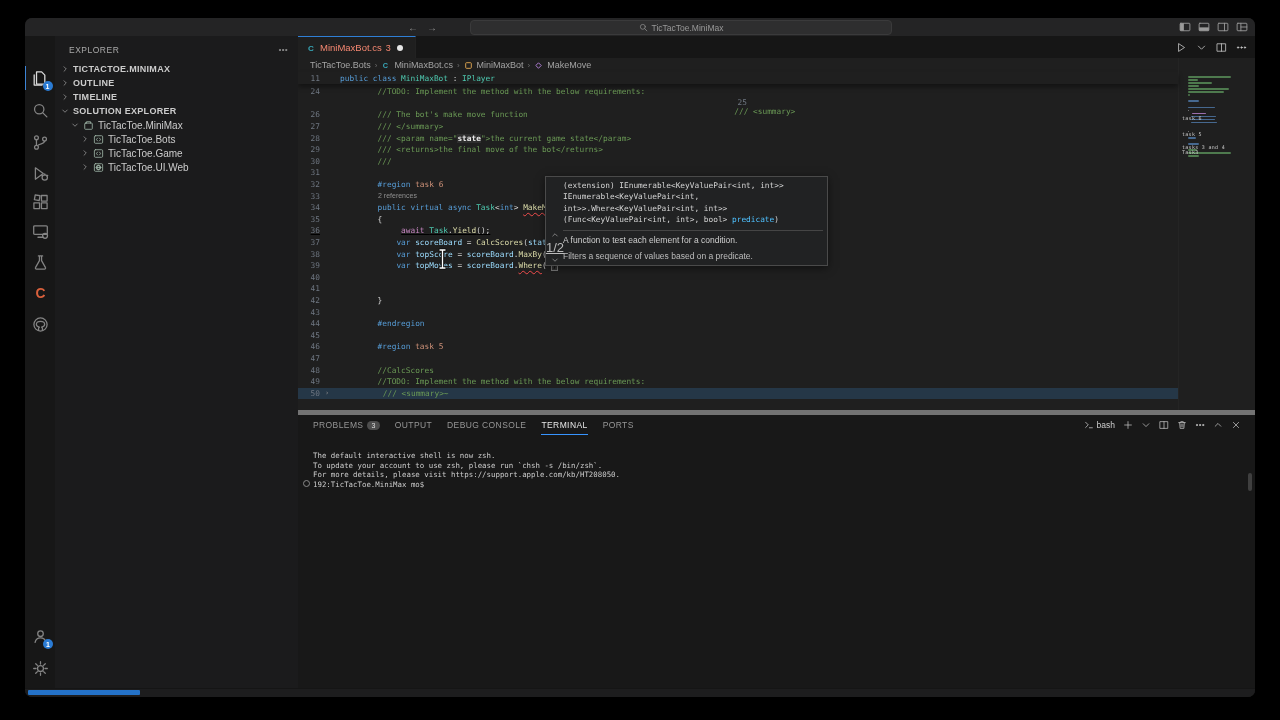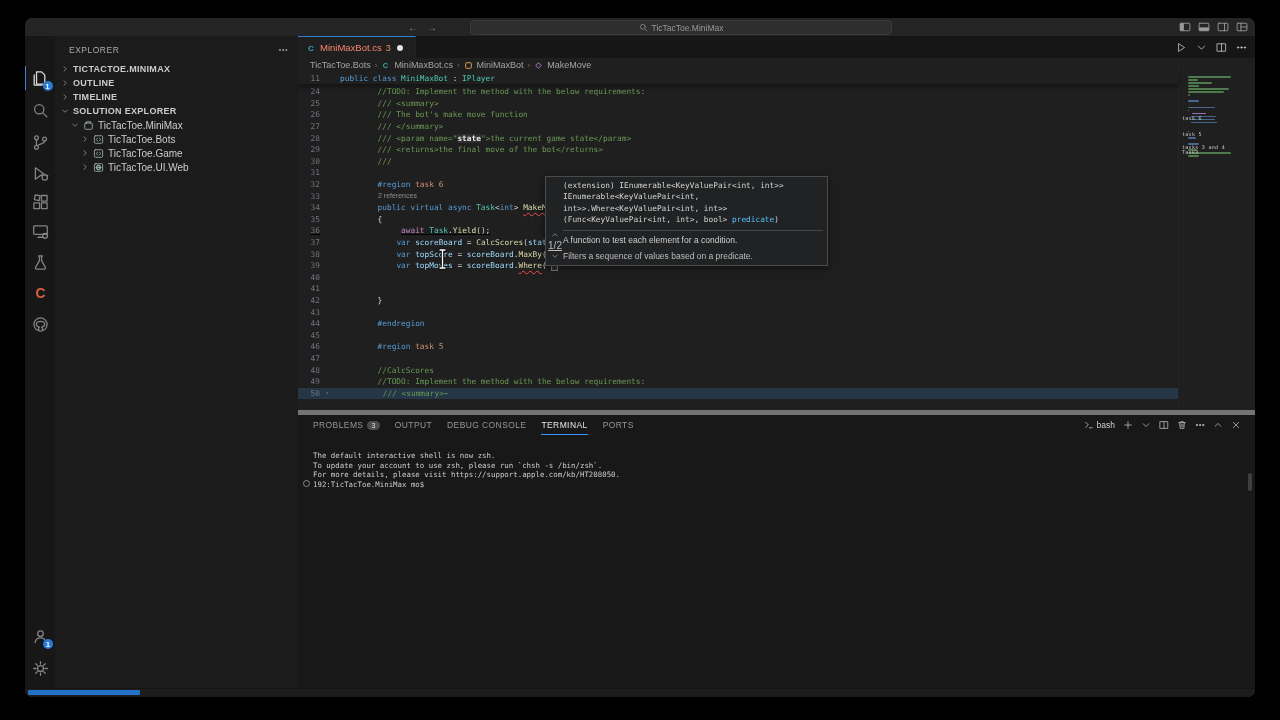--- a/index.html
+++ b/index.html
@@ -68,21 +68,21 @@
   
   #popup{position:absolute;left:247px;top:140px;width:283px;height:90px;background:#212223;border:1px solid #4a4a4a;
          z-index:6;box-shadow:0 2px 8px rgba(0,0,0,.5);box-sizing:border-box;}
   #popup .sig{position:absolute;left:17px;right:4px;top:3px;font-family:"DejaVu Sans Mono",monospace;font-size:7.8px;
               line-height:11.4px;color:#d4d4d4;white-space:pre;}
   #popup .docs{position:absolute;left:17px;right:4px;top:53px;border-top:1px solid #454545;padding-top:4px;
                font-size:8.5px;color:#cfcfcf;}
   #popup .docs .d2{margin-top:6px;color:#bdbdbd;}
   #pager{position:absolute;left:2px;top:54px;width:14px;display:flex;flex-direction:column;align-items:center;color:#bbb;}
   #pager .ic{width:8px;height:8px;}
-  #pager .pg{font-size:10px;margin:1px 0;text-decoration:underline;}
+  #pager .pg{font-size:13px;margin:1px 0;text-decoration:underline;}
   
   #ibeam{position:absolute;left:139px;top:212px;width:11px;height:22px;z-index:10;}
   
   #panel{position:absolute;left:273px;top:392px;right:0;bottom:8px;background:#181818;border-top:5px solid #737373;}
   #panel-tabs{position:absolute;left:15px;top:0;height:20px;display:flex;align-items:center;gap:15px;}
   .ptab{font-size:8.5px;letter-spacing:.4px;color:#969696;display:flex;align-items:center;gap:4px;height:20px;box-sizing:border-box;}
   .ptab.active{color:#e7e7e7;border-bottom:1px solid #3794ff;}
   .pbadge{background:#4d4d4d;color:#e0e0e0;border-radius:7px;font-size:7px;padding:1px 4px;}
   #panel-actions{position:absolute;right:14px;top:0;height:20px;display:flex;align-items:center;gap:8px;color:#c0c0c0;}
   #panel-actions .ic{width:10px;height:10px;}
@@ -408,21 +408,21 @@
             </svg>
           </span>
           <span>MakeMove</span>
         </div>
       <div id="sticky">
         <span class="gut">11</span>
         <span class="body" id="sticky-body" style="margin-left:16px;white-space:pre;"><span class="tk-kw">public class </span><span class="tk-typ">MiniMaxBot</span><span class="tk-pun"> : </span><span class="tk-typ">IPlayer</span></span>
       </div>
       <div id="code">
           <div class="crow" style="top: 0px;"><span class="gut">24</span><span class="body" style="padding-left: 37.6px;"><span class="tk-cmt">//TODO: Implement the method with the below requirements:</span></span></div>
-          <div class="crow" style="top: 11.6px;"><span class="gut">25</span><span class="body" style="padding-left: 37.6px;"><span class="tk-cmt">/// &lt;summary&gt;</span></span></div>
+          <div class="crow" style="top: 11.6px; flex-direction: column;"><span class="gut">25</span><span class="body" style="padding-left: 37.6px;"><span class="tk-cmt">/// &lt;summary&gt;</span></span></div>
           <div class="crow" style="top: 23.2px;"><span class="gut">26</span><span class="body" style="padding-left: 37.6px;"><span class="tk-cmt">/// The bot's make move function</span></span></div>
           <div class="crow" style="top: 34.8px;"><span class="gut">27</span><span class="body" style="padding-left: 37.6px;"><span class="tk-cmt">/// &lt;/summary&gt;</span></span></div>
           <div class="crow" style="top: 46.4px; align-items: center;"><span class="gut">28</span><span class="body" style="padding-left: 37.6px;"><span class="tk-cmt">/// &lt;param name="</span><span class="tk-hl">state</span><span class="tk-cmt">"&gt;the current game state&lt;/param&gt;</span></span></div>
           <div class="crow" style="top: 58px;"><span class="gut">29</span><span class="body" style="padding-left: 37.6px;"><span class="tk-cmt">/// &lt;returns&gt;the final move of the bot&lt;/returns&gt;</span></span></div>
           <div class="crow" style="top: 69.6px;"><span class="gut">30</span><span class="body" style="padding-left: 37.6px;"><span class="tk-cmt">///</span></span></div>
           <div class="crow" style="top: 81.2px;"><span class="gut">31</span><span class="body" style="padding-left: 0px;"></span></div>
           <div class="crow" style="top: 92.8px;"><span class="gut">32</span><span class="body" style="padding-left: 37.6px;"><span class="tk-kw">#region </span><span class="tk-str">task 6</span></span></div>
           <div class="crow" style="top: 104.4px;"><span class="gut">33</span><span class="body" style="padding-left: 0px;"></span></div>
           <div class="crow" style="top: 116px;"><span class="gut">34</span><span class="body" style="padding-left: 37.6px;"><span class="tk-kw">public virtual async </span><span class="tk-typ">Task</span><span class="tk-pun">&lt;</span><span class="tk-kw">int</span><span class="tk-pun">&gt; </span><span class="tk-fne">MakeM</span></span></div>
           <div class="crow" style="top: 127.6px;"><span class="gut">35</span><span class="body" style="padding-left: 37.6px;"><span class="tk-pun">{</span></span></div>

